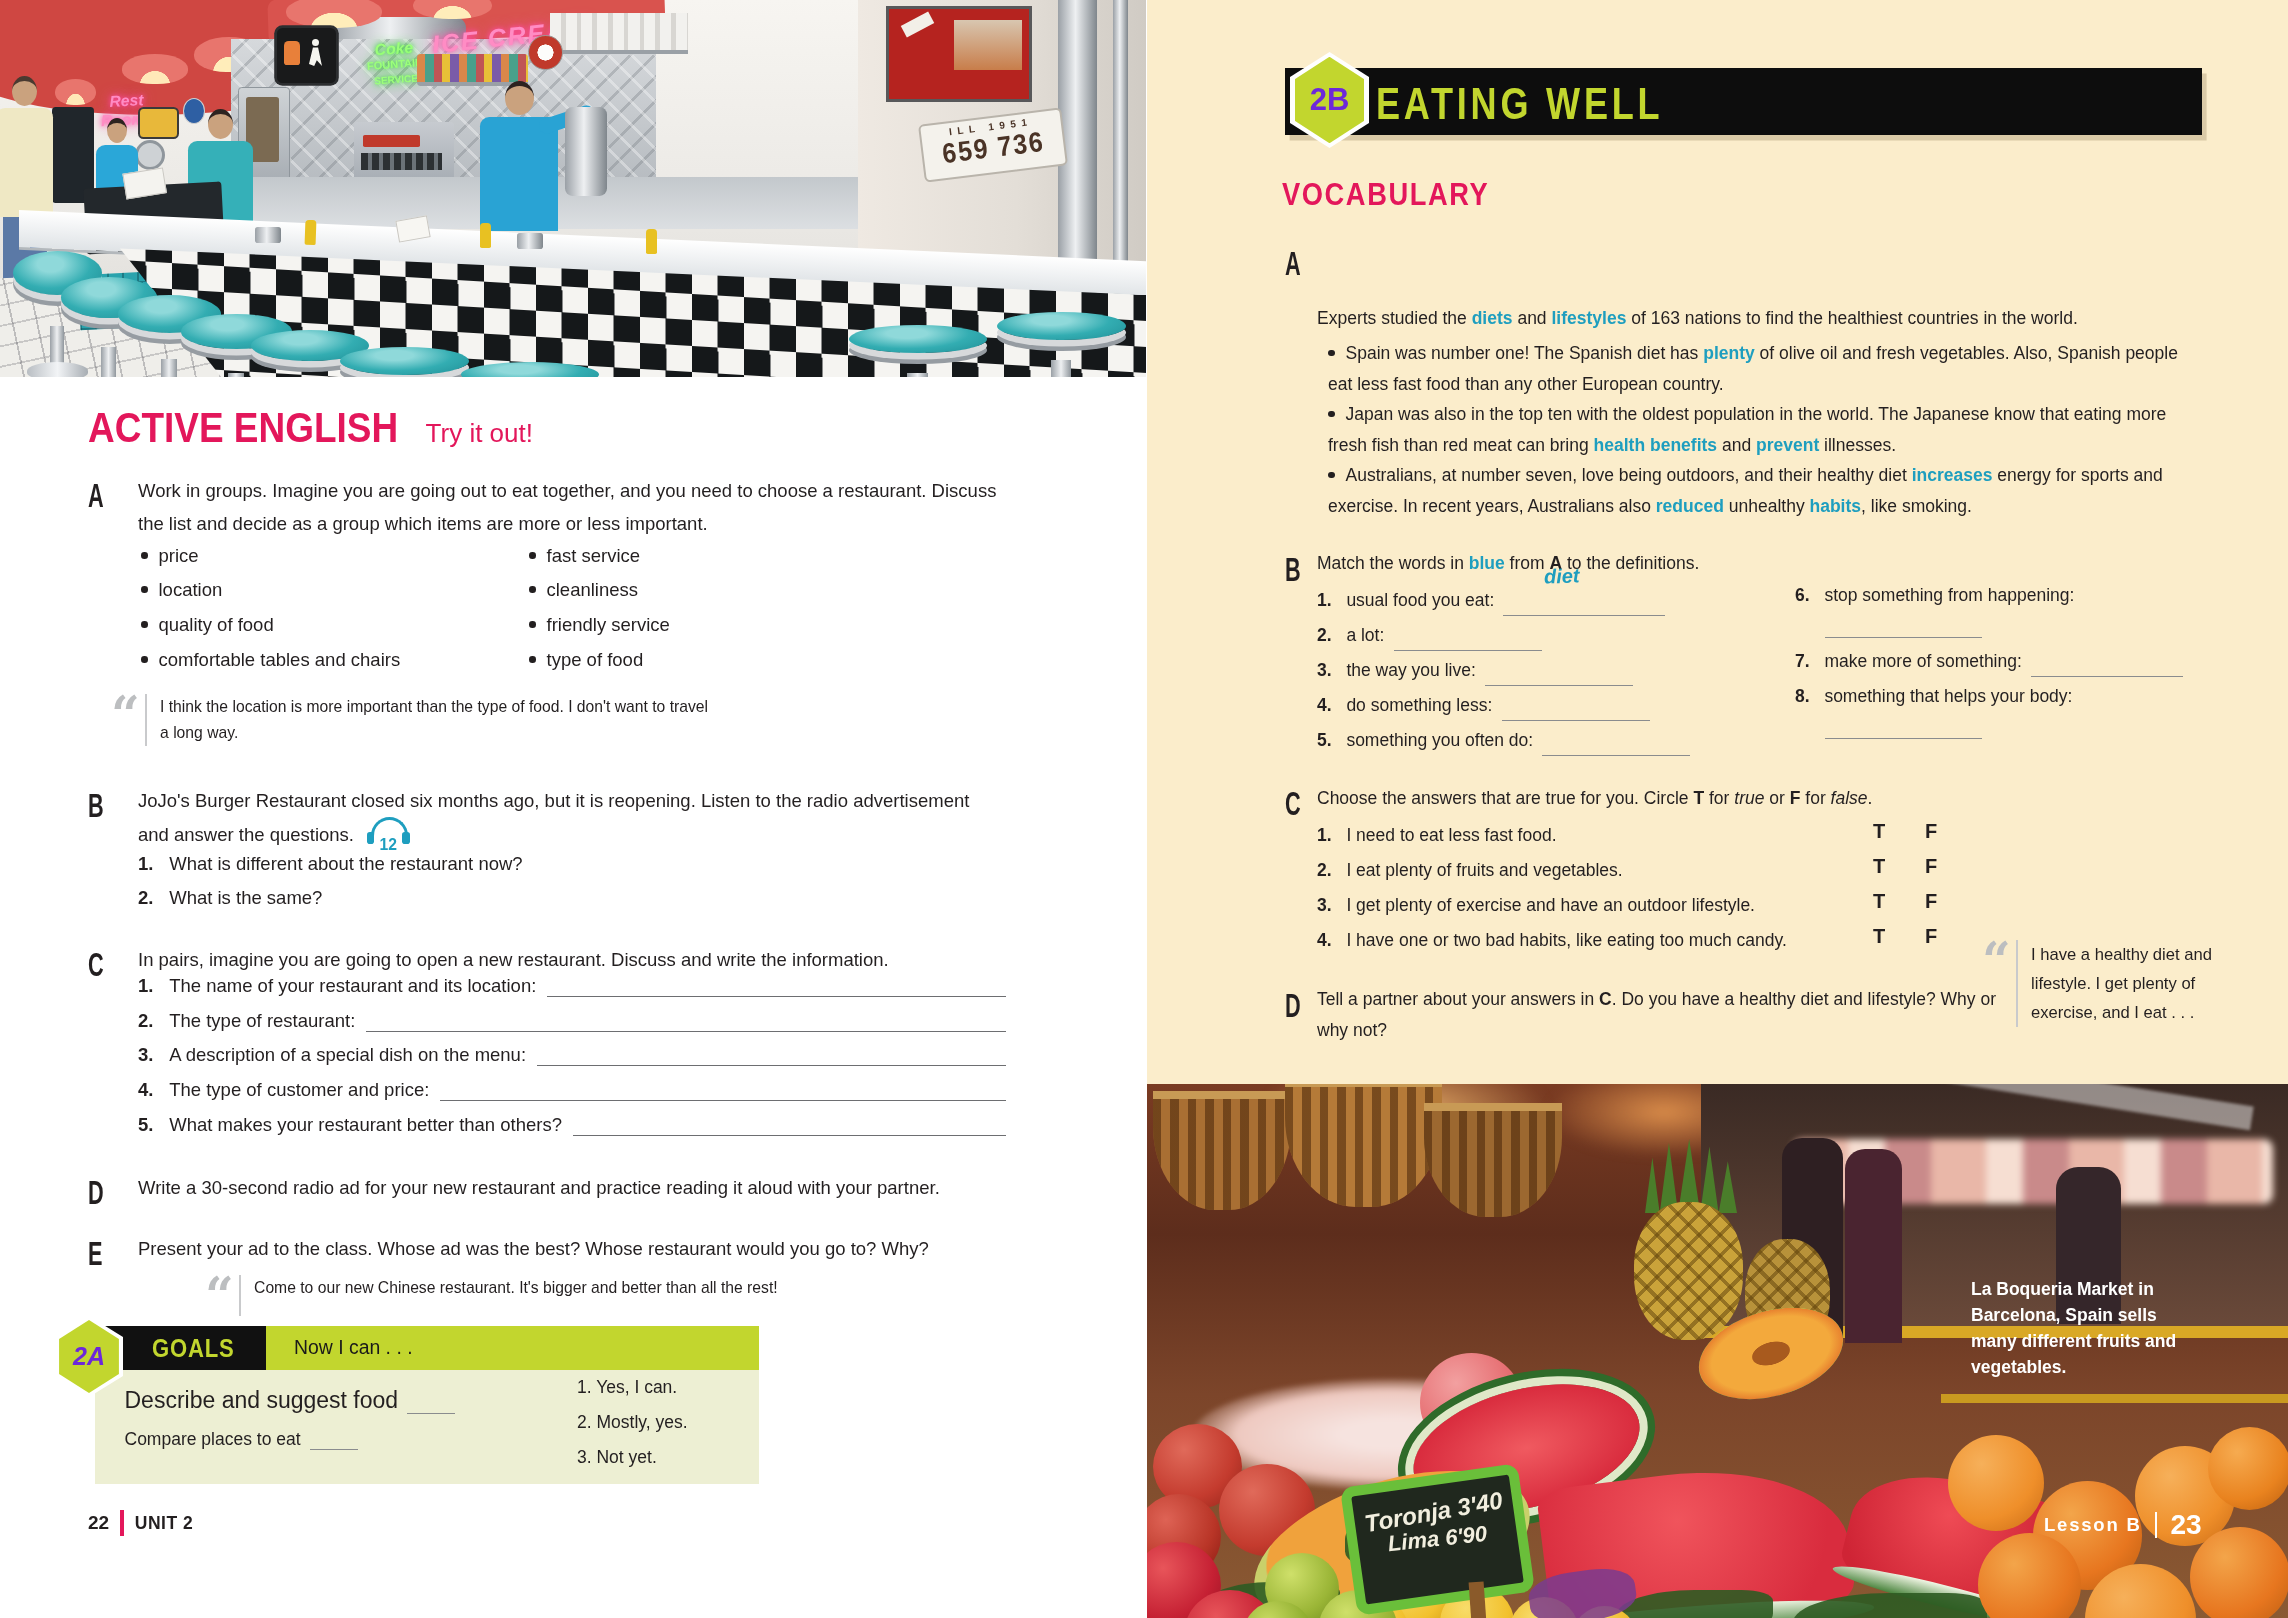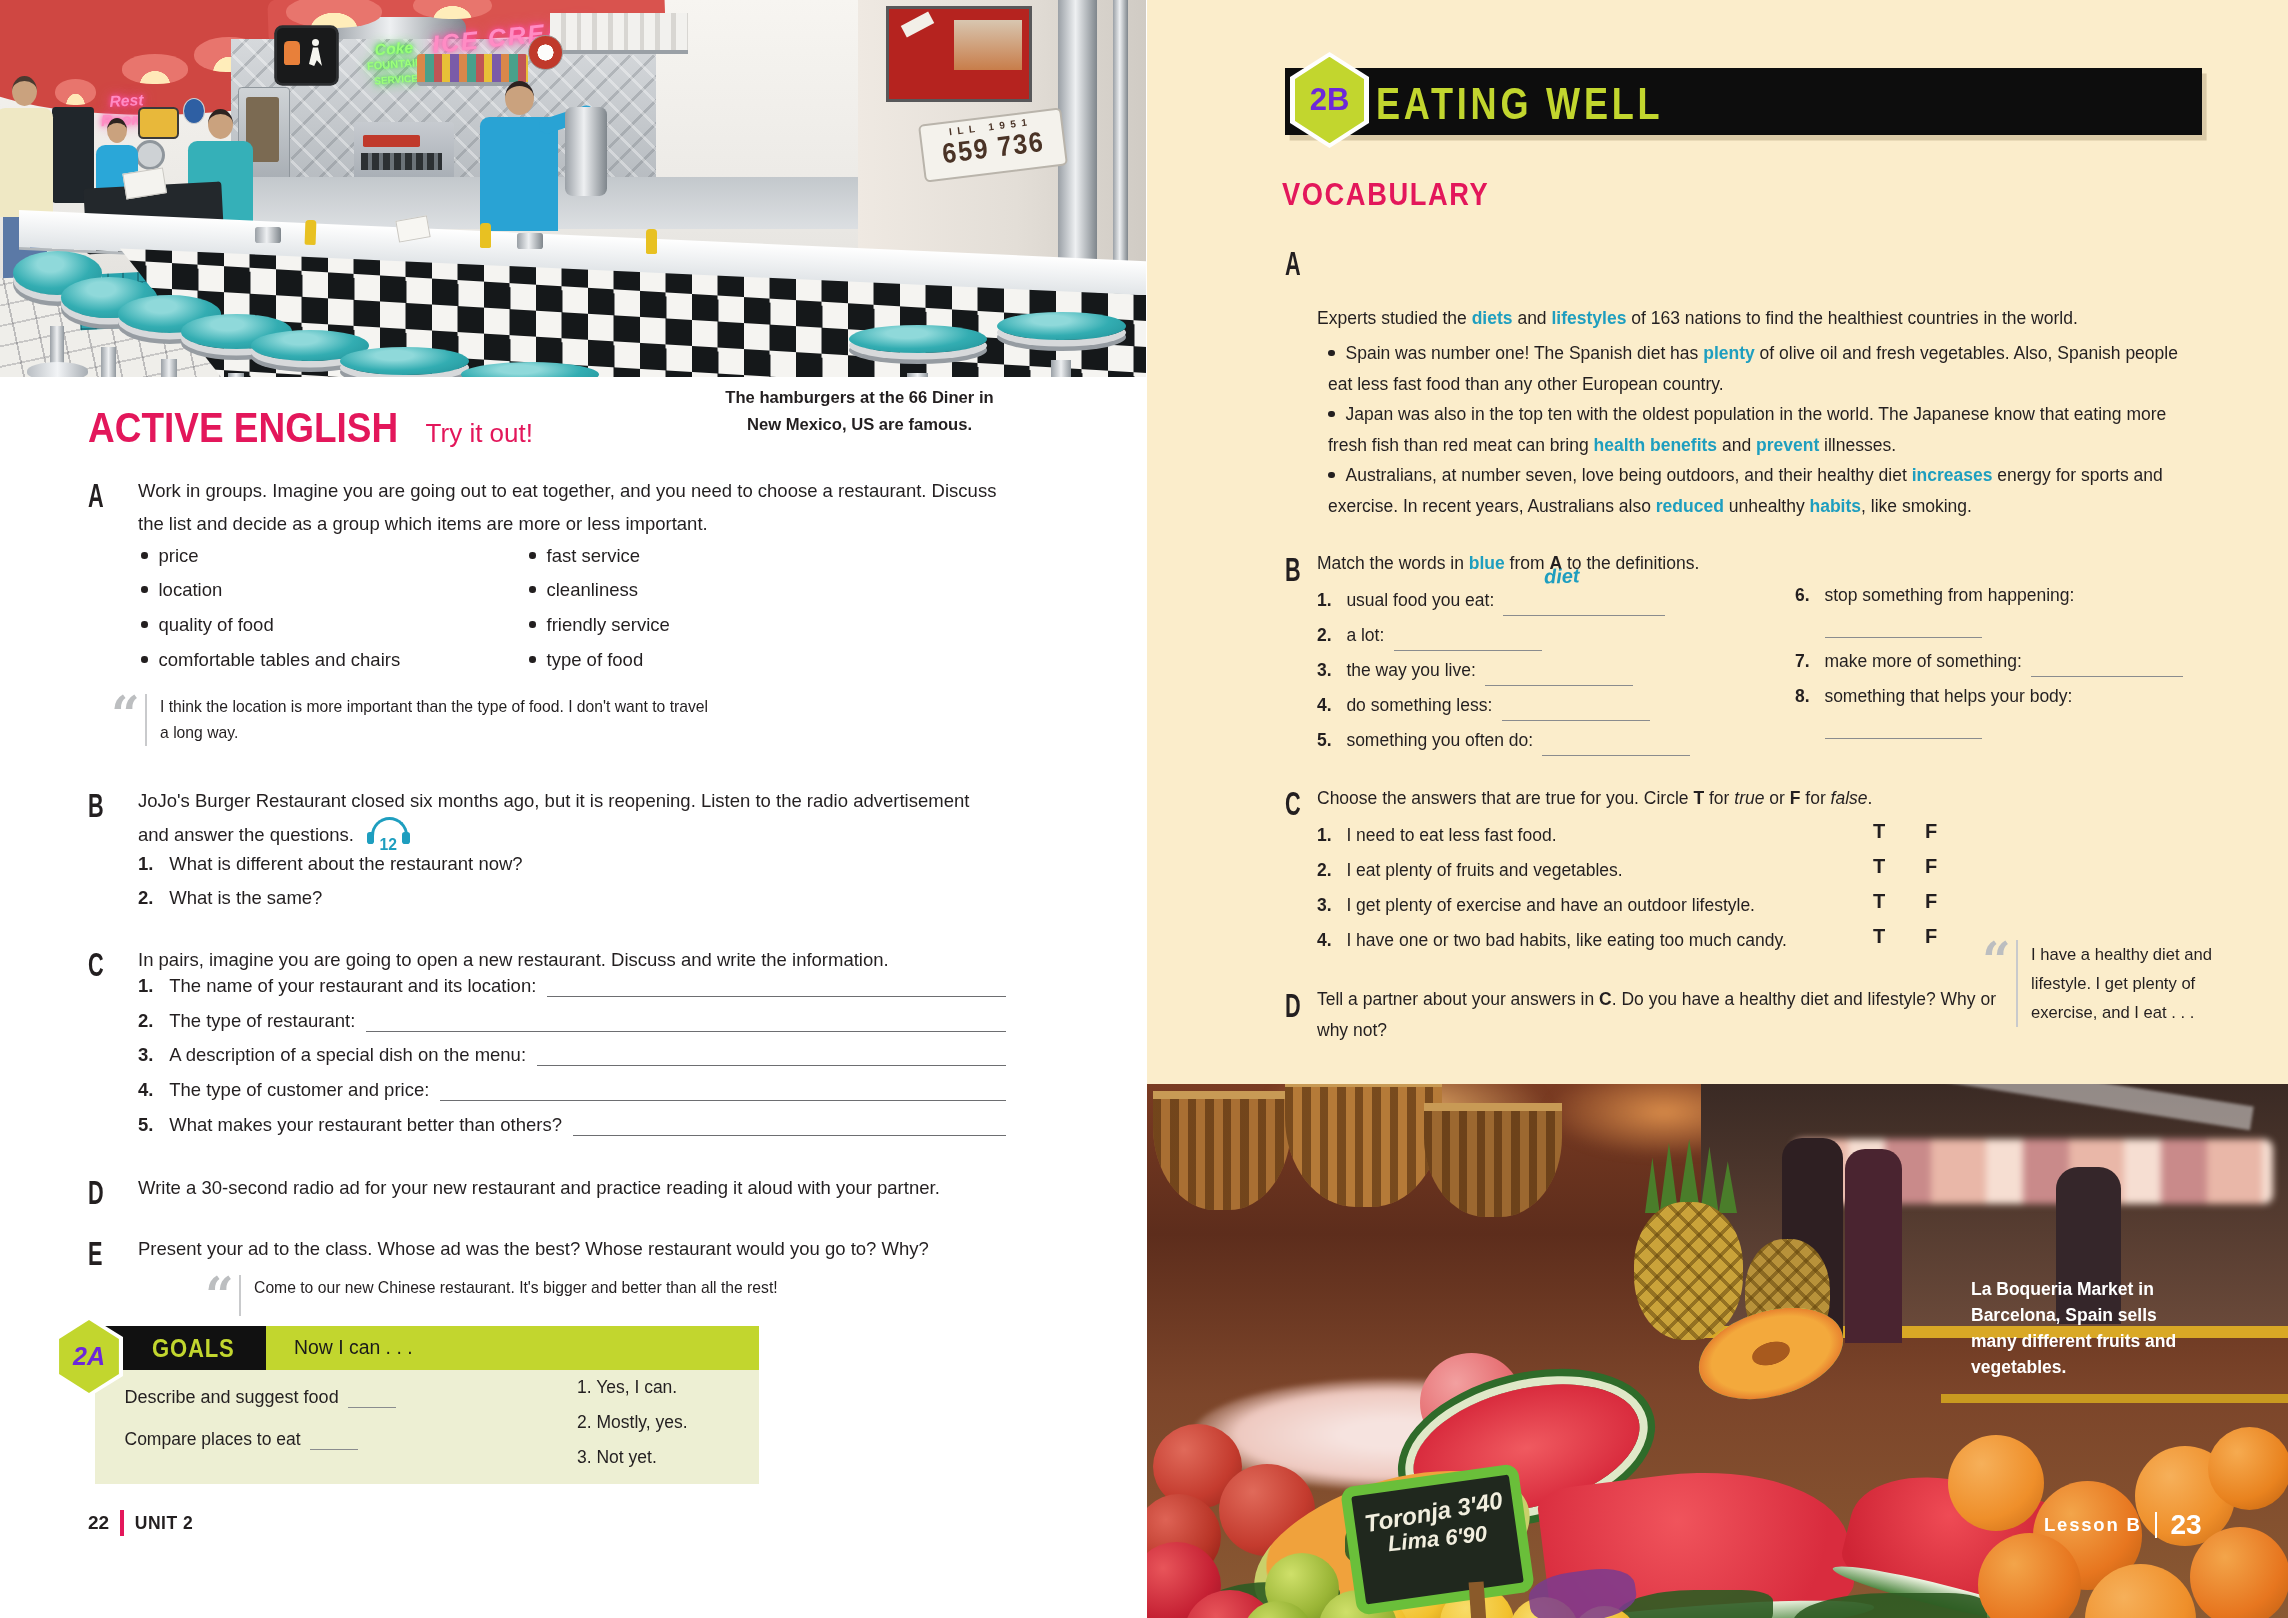--- a/index.html
+++ b/index.html
@@ -184,21 +184,20 @@
       <div class="abs stool" style="left:849px;top:325px;width:138px;height:83px;">
           <div class="seat"></div>
           <div class="pole"></div>
         </div>
       <div class="abs stool" style="left:997px;top:312px;width:129px;height:83px;">
           <div class="seat"></div>
           <div class="pole"></div>
         </div>
     </div>
 
-    <div class="abs b" style="left:707px;top:384px;width:305px;text-align:center;font-size:16.6px;line-height:27px;">The hamburgers at the 66 Diner in New Mexico, US are famous.</div>
 
     <div class="abs" style="left:88px;top:404px;display:flex;align-items:baseline;">
       <span class="h-pink" style="font-size:42px;">ACTIVE ENGLISH</span>
       <span style="color:#E3175B;font-size:26px;margin-left:-14.8px;">Try it out!</span>
     </div>
 
     <div class="abs slet" style="left:88px;top:476px;">A</div>
     <div class="abs body" style="left:138px;top:474px;width:886px;">Work in groups. Imagine you are going out to eat together, and you need to choose a restaurant. Discuss the list and decide as a group which items are more or less important.</div>
     <div class="abs body" style="left:141px;top:539px;"><span class="dot"></span><span>price</span></div>
     <div class="abs body" style="left:141px;top:573px;"><span class="dot"></span><span>location</span></div>
@@ -266,21 +265,21 @@
       <span class="qbar"></span>
       <span class="qtext" style="width:591px;">Come to our new Chinese restaurant. It's bigger and better than all the rest!</span>
     </div>
 
     <div class="abs" style="left:95px;top:1326px;width:664px;height:158px;">
       <div class="abs" style="left:0;top:0;width:171px;height:44px;background:#111111;"></div>
       <div class="abs" style="left:171px;top:0;width:493px;height:44px;background:#C2D62E;"></div>
       <div class="abs" style="left:57px;top:7.4px;color:#C2D62E;font-weight:bold;font-size:26px;letter-spacing:0.9px;transform:scaleX(.85);transform-origin:left top;">GOALS</div>
       <div class="abs" style="left:199px;top:10px;font-size:19.4px;color:#1a1a1a;">Now I can . . .</div>
       <div class="abs" style="left:0;top:44px;width:664px;height:114px;background:#EDEFD3;">
-        <div class="abs crow" style="left:29.5px;top:16.6px;font-size:18px;">
+        <div class="abs crow" style="left:29.5px;top:16.6px;font-size:23px;">
             <span>Describe and suggest food</span>
             <span class="blank" style="width:48px;"></span>
           </div>
         <div class="abs crow" style="left:29.5px;top:59px;font-size:17.5px;">
             <span>Compare places to eat</span>
             <span class="blank" style="width:48px;"></span>
           </div>
         <div class="abs" style="left:482px;top:7.4px;font-size:17.5px;">1. Yes, I can.</div>
         <div class="abs" style="left:482px;top:42px;font-size:17.5px;">2. Mostly, yes.</div>
         <div class="abs" style="left:482px;top:77px;font-size:17.5px;">3. Not yet.</div>

